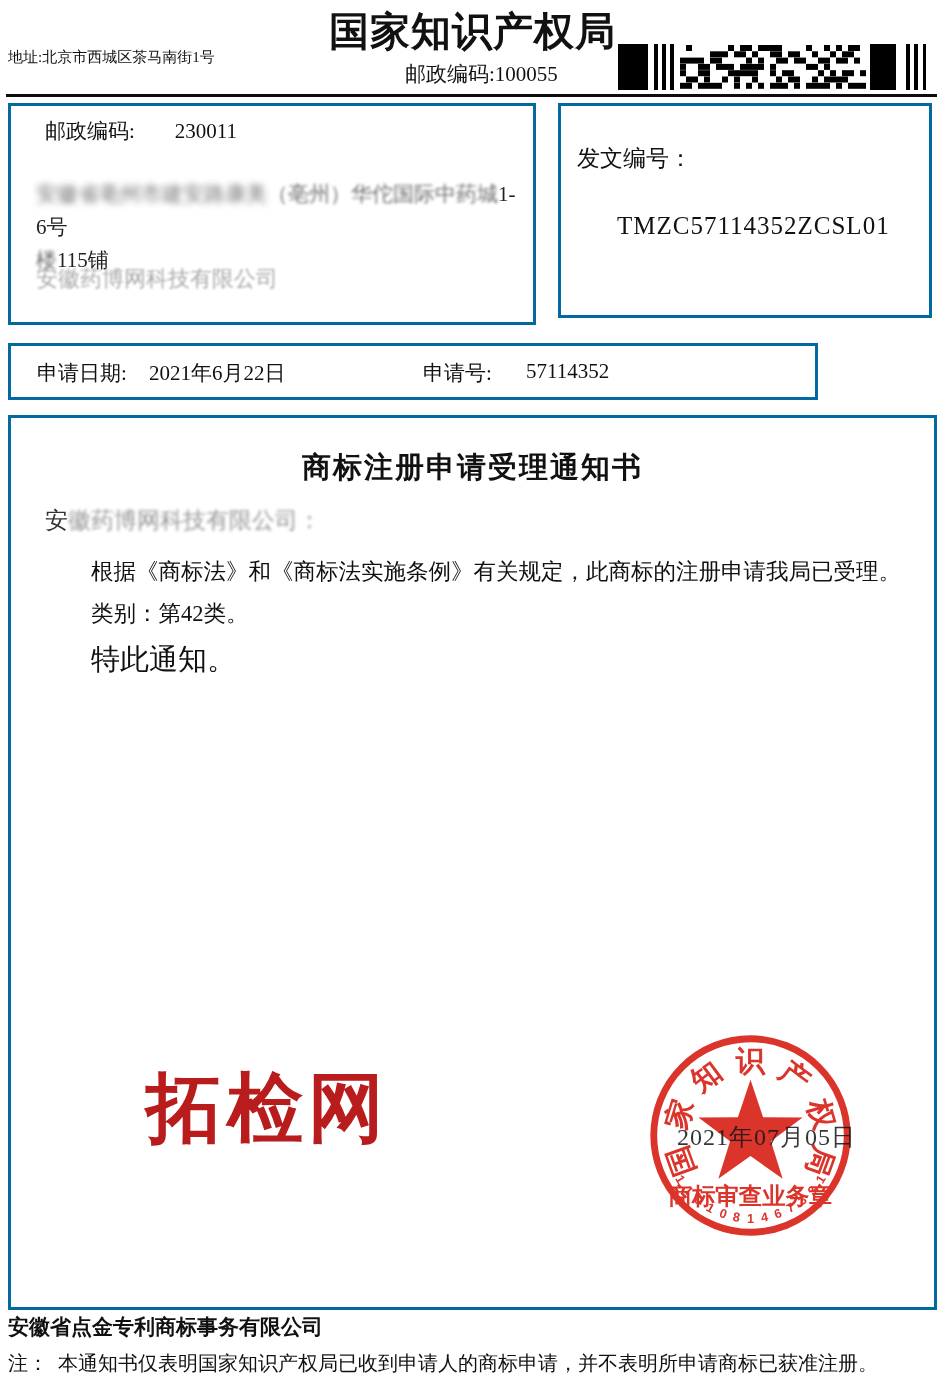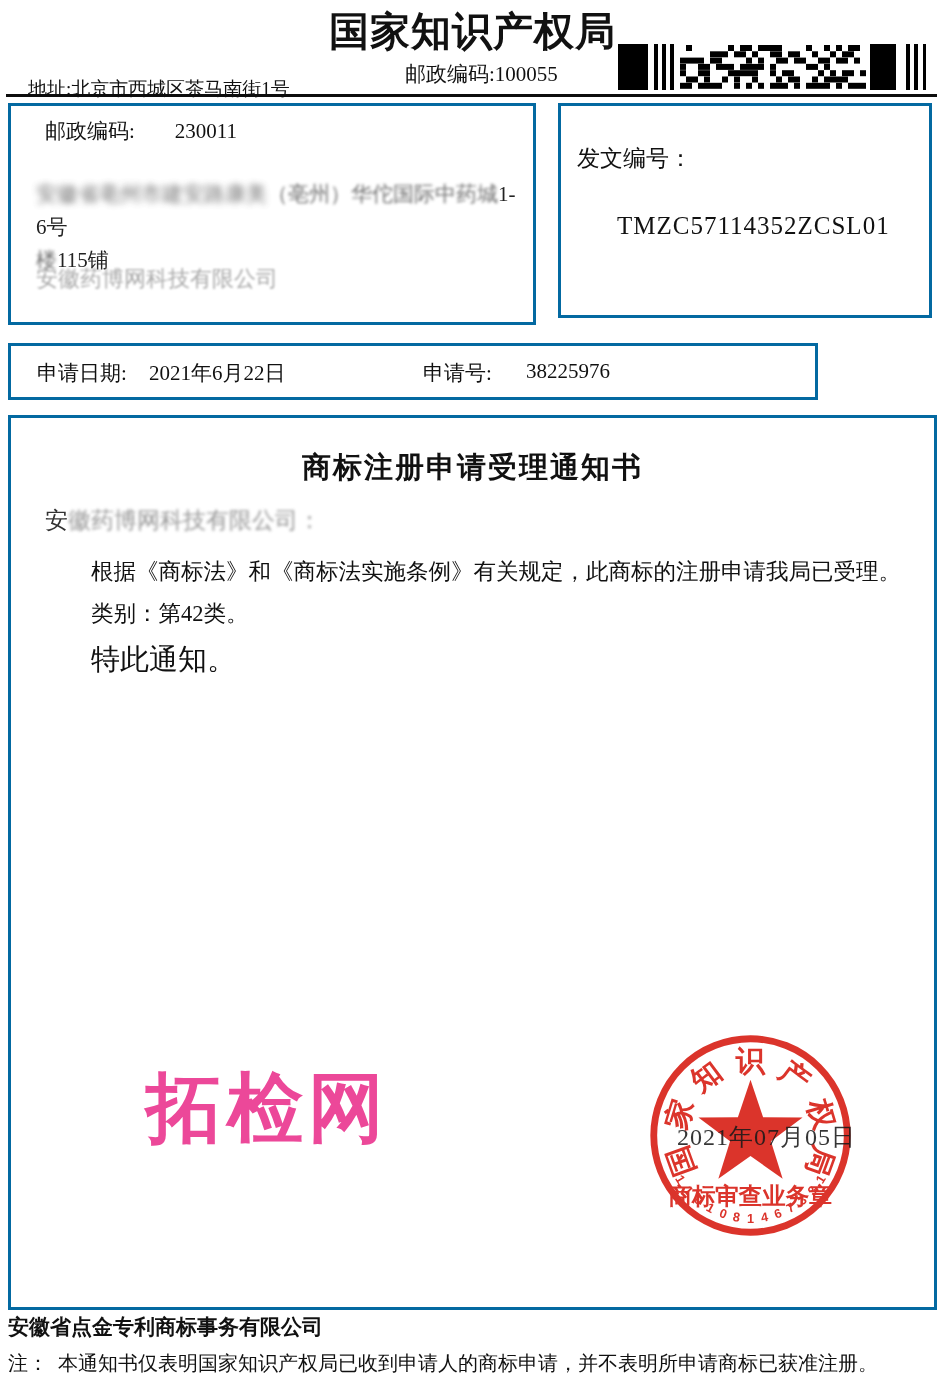--- a/index.html
+++ b/index.html
@@ -1,20 +1,20 @@
 <!DOCTYPE html>
 <html><head>
 <meta charset="utf-8">
 <style>
   html,body{margin:0;padding:0;background:#fff;}
   .page{position:relative;width:945px;height:1377px;background:#fff;overflow:hidden;
         font-family:"Liberation Serif","DejaVu Serif",serif;color:#111;}
   .abs{position:absolute;}
   .agency-title{top:4px;left:0;width:945px;text-align:center;font-size:40px;font-weight:700;letter-spacing:1px;}
-  .hdr-address{top:76px;left:8px;font-size:19px;margin-left:20px;}
+  .hdr-address{top:48px;left:8px;font-size:15px;}
   .hdr-postal{top:60px;left:405px;font-size:21px;}
   .barcode{top:44px;left:618px;width:318px;height:46px;}
   .divider{top:94px;left:6px;width:931px;height:3px;background:#0d0d0d;}
   .box{position:absolute;border:3px solid #0369a1;box-sizing:border-box;background:#fff;}
   .box1{top:103px;left:8px;width:528px;height:222px;}
   .rc-postal{position:absolute;top:11px;left:34px;font-size:21px;}
   .rc-postal-val{margin-left:40px;}
   .rc-address{position:absolute;top:72px;left:25px;font-size:21px;line-height:33px;width:488px;}
   .rc-company{position:absolute;top:158px;left:25px;font-size:22px;}
   .box2{top:103px;left:558px;width:374px;height:215px;}
@@ -26,21 +26,21 @@
   .ap-date-value{left:138px;}
   .ap-no-label{left:412px;}
   .ap-no-value{left:515px;}
   .main-box{top:415px;left:8px;width:929px;height:895px;padding-left:20px;}
   .notice-title{position:absolute;top:30px;left:0;width:100%;text-align:center;font-size:29px;font-weight:700;letter-spacing:2px;}
   .salutation{position:absolute;top:87px;left:34px;font-size:23px;}
   .body-par{position:absolute;top:138px;left:80px;font-size:22.5px;}
   .body-cat{position:absolute;top:180px;left:80px;font-size:22.5px;}
   .body-close{position:absolute;top:222px;left:80px;font-size:29px;}
   .watermark{position:absolute;top:640px;left:135px;font-size:76px;font-weight:700;letter-spacing:5px;
-             font-family:"Liberation Sans","DejaVu Sans",sans-serif;color:#ec4899;}
+             font-family:"Liberation Sans","DejaVu Sans",sans-serif;color:#b91c1c;}
   .stamp{position:absolute;top:610px;left:632px;width:215px;height:215px;opacity:.93;}
   .stamp-date{position:absolute;top:703px;left:666px;font-size:24px;color:rgba(25,25,25,.88);letter-spacing:1px;z-index:5;}
   .agent{top:1313px;left:8px;font-size:21px;font-weight:700;font-family:Liberation Mono, monospace;}
   .footer-note{top:1350px;left:8px;font-size:20px;}
   .note-label{margin-right:10px;}
   .page-info{top:1350px;left:790px;font-size:20px;margin-top:32px;}
   
   .blur-heavy{color:#4a4a4a;filter:blur(3px);opacity:.8;}
   .blur-mid{color:#555;filter:blur(1.8px);opacity:.85;}
   .addr-clear{color:#222;filter:blur(.4px);}
@@ -190,21 +190,21 @@
 
   <div class="box box2">
     <div class="dp-label">发文编号：</div>
     <div class="dp-value">TMZC57114352ZCSL01</div>
   </div>
 
   <div class="box box3">
     <span class="ap-item ap-date-label">申请日期:</span>
     <span class="ap-item ap-date-value">2021年6月22日</span>
     <span class="ap-item ap-no-label">申请号:</span>
-    <span class="ap-item ap-no-value">38225976</span>
+    <span class="ap-item ap-no-value">57114352</span>
   </div>
 
   <div class="box main-box">
     <div class="notice-title">商标注册申请受理通知书</div>
     <div class="salutation">
       <span class="sal-first">安</span><span class="blur-sal">徽药博网科技有限公司：</span>
     </div>
     <div class="body-par">根据《商标法》和《商标法实施条例》有关规定，此商标的注册申请我局已受理。</div>
     <div class="body-cat">类别：第42类。</div>
     <div class="body-close">特此通知。</div>

